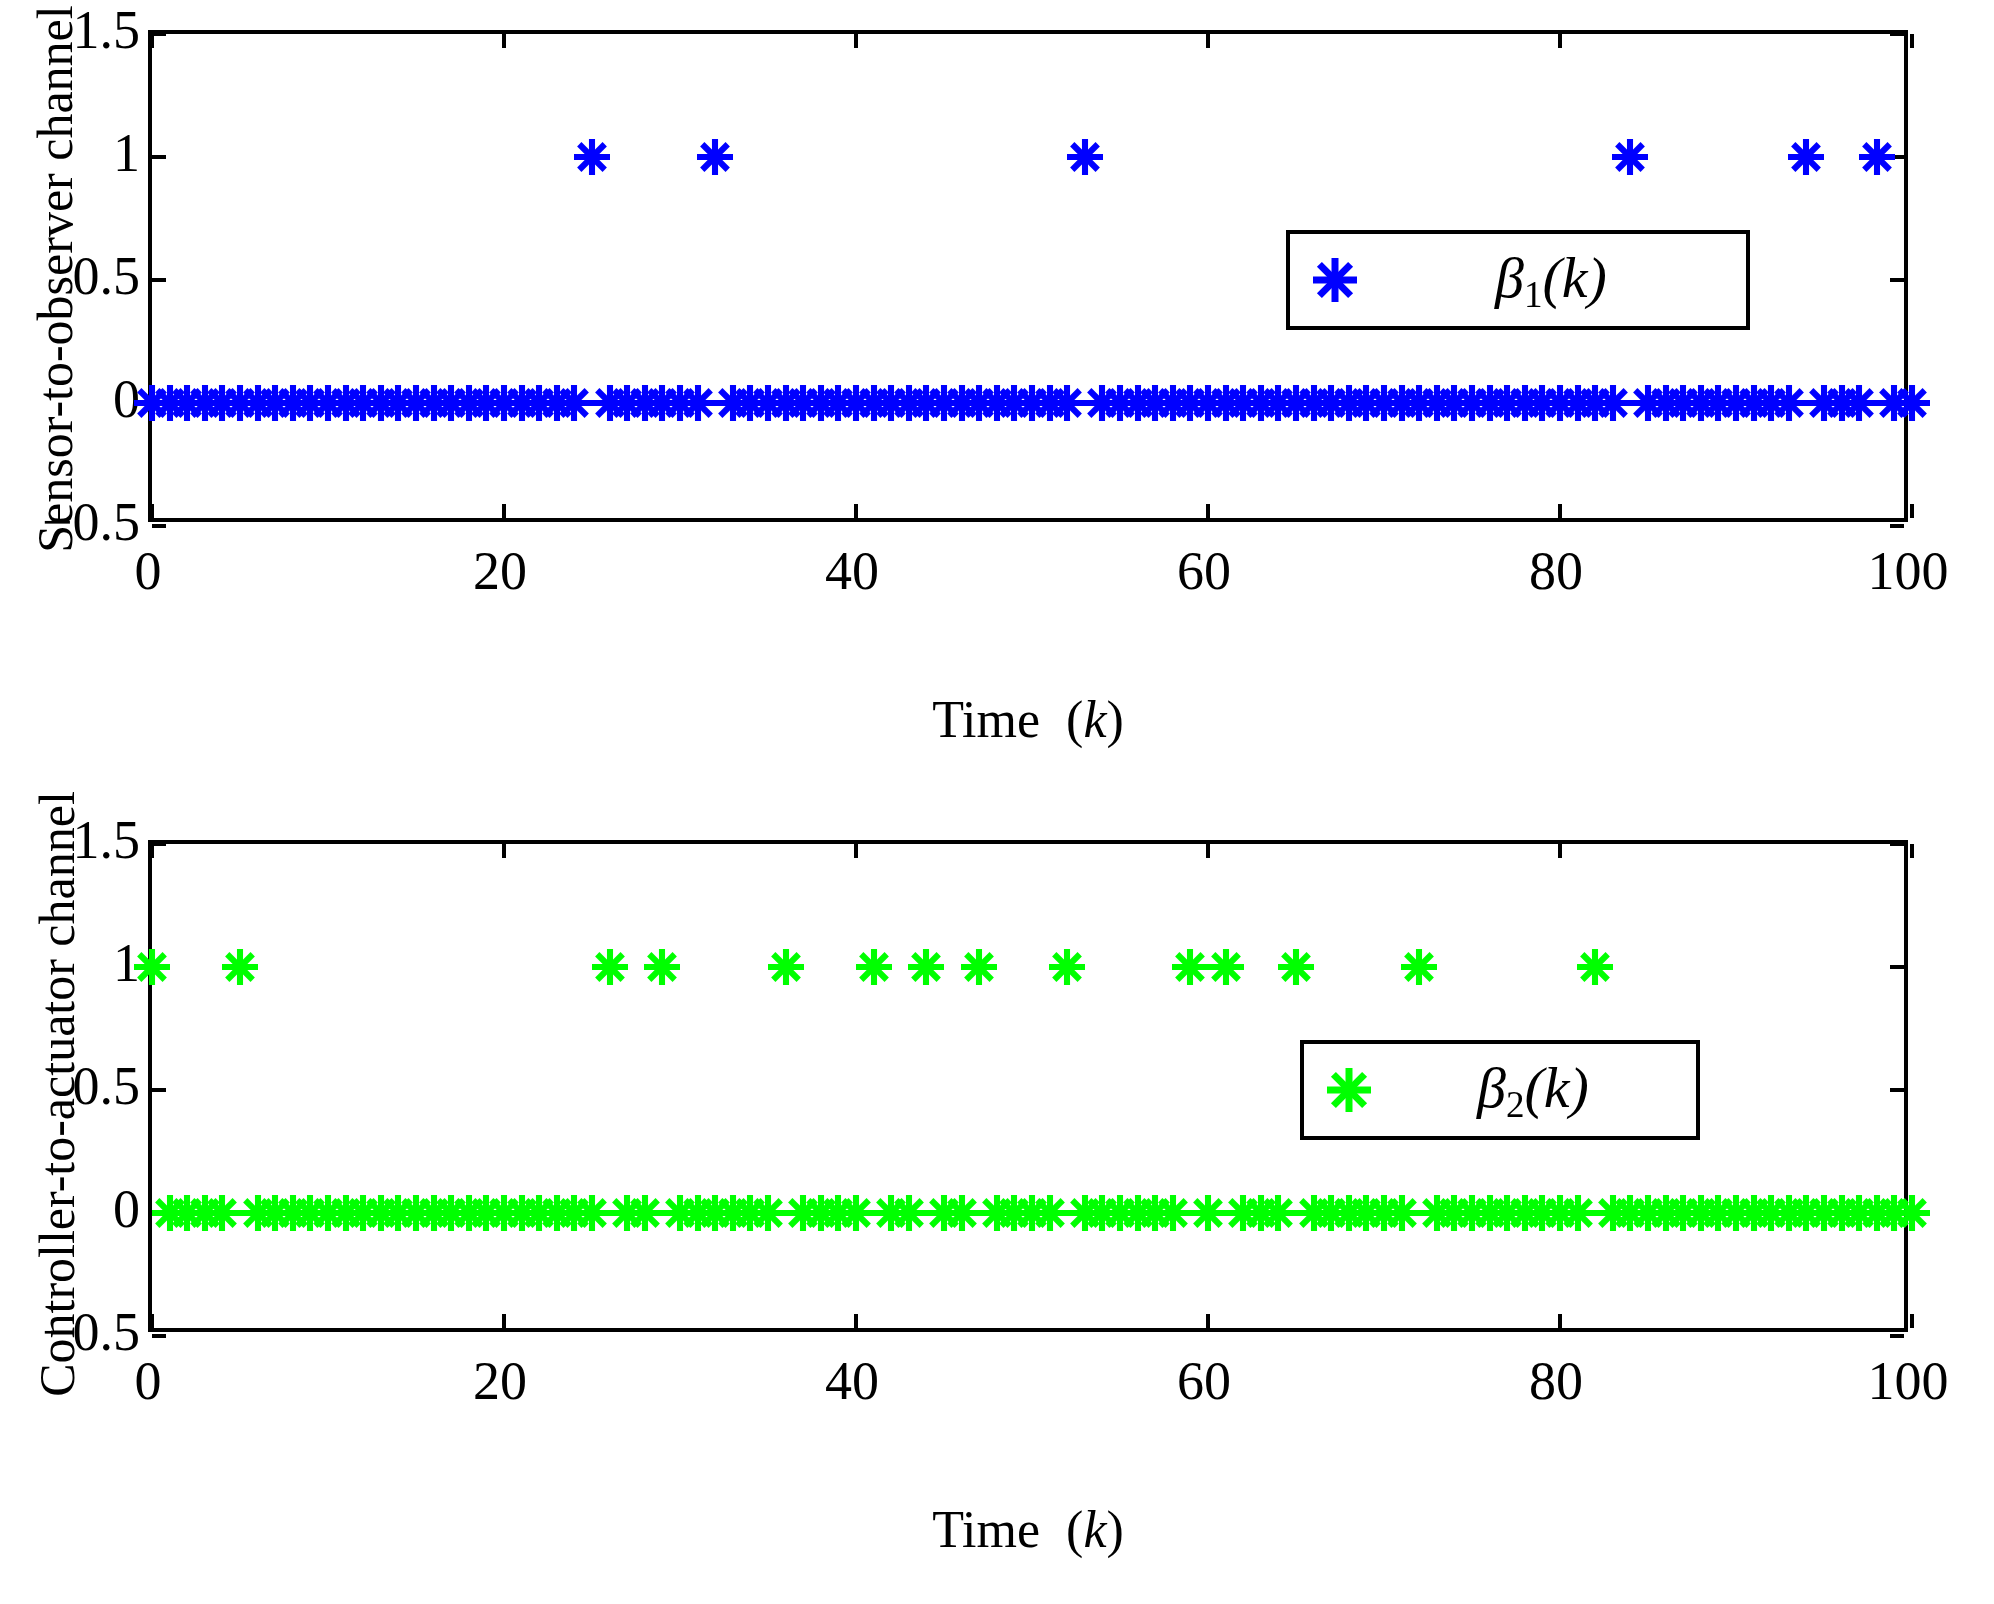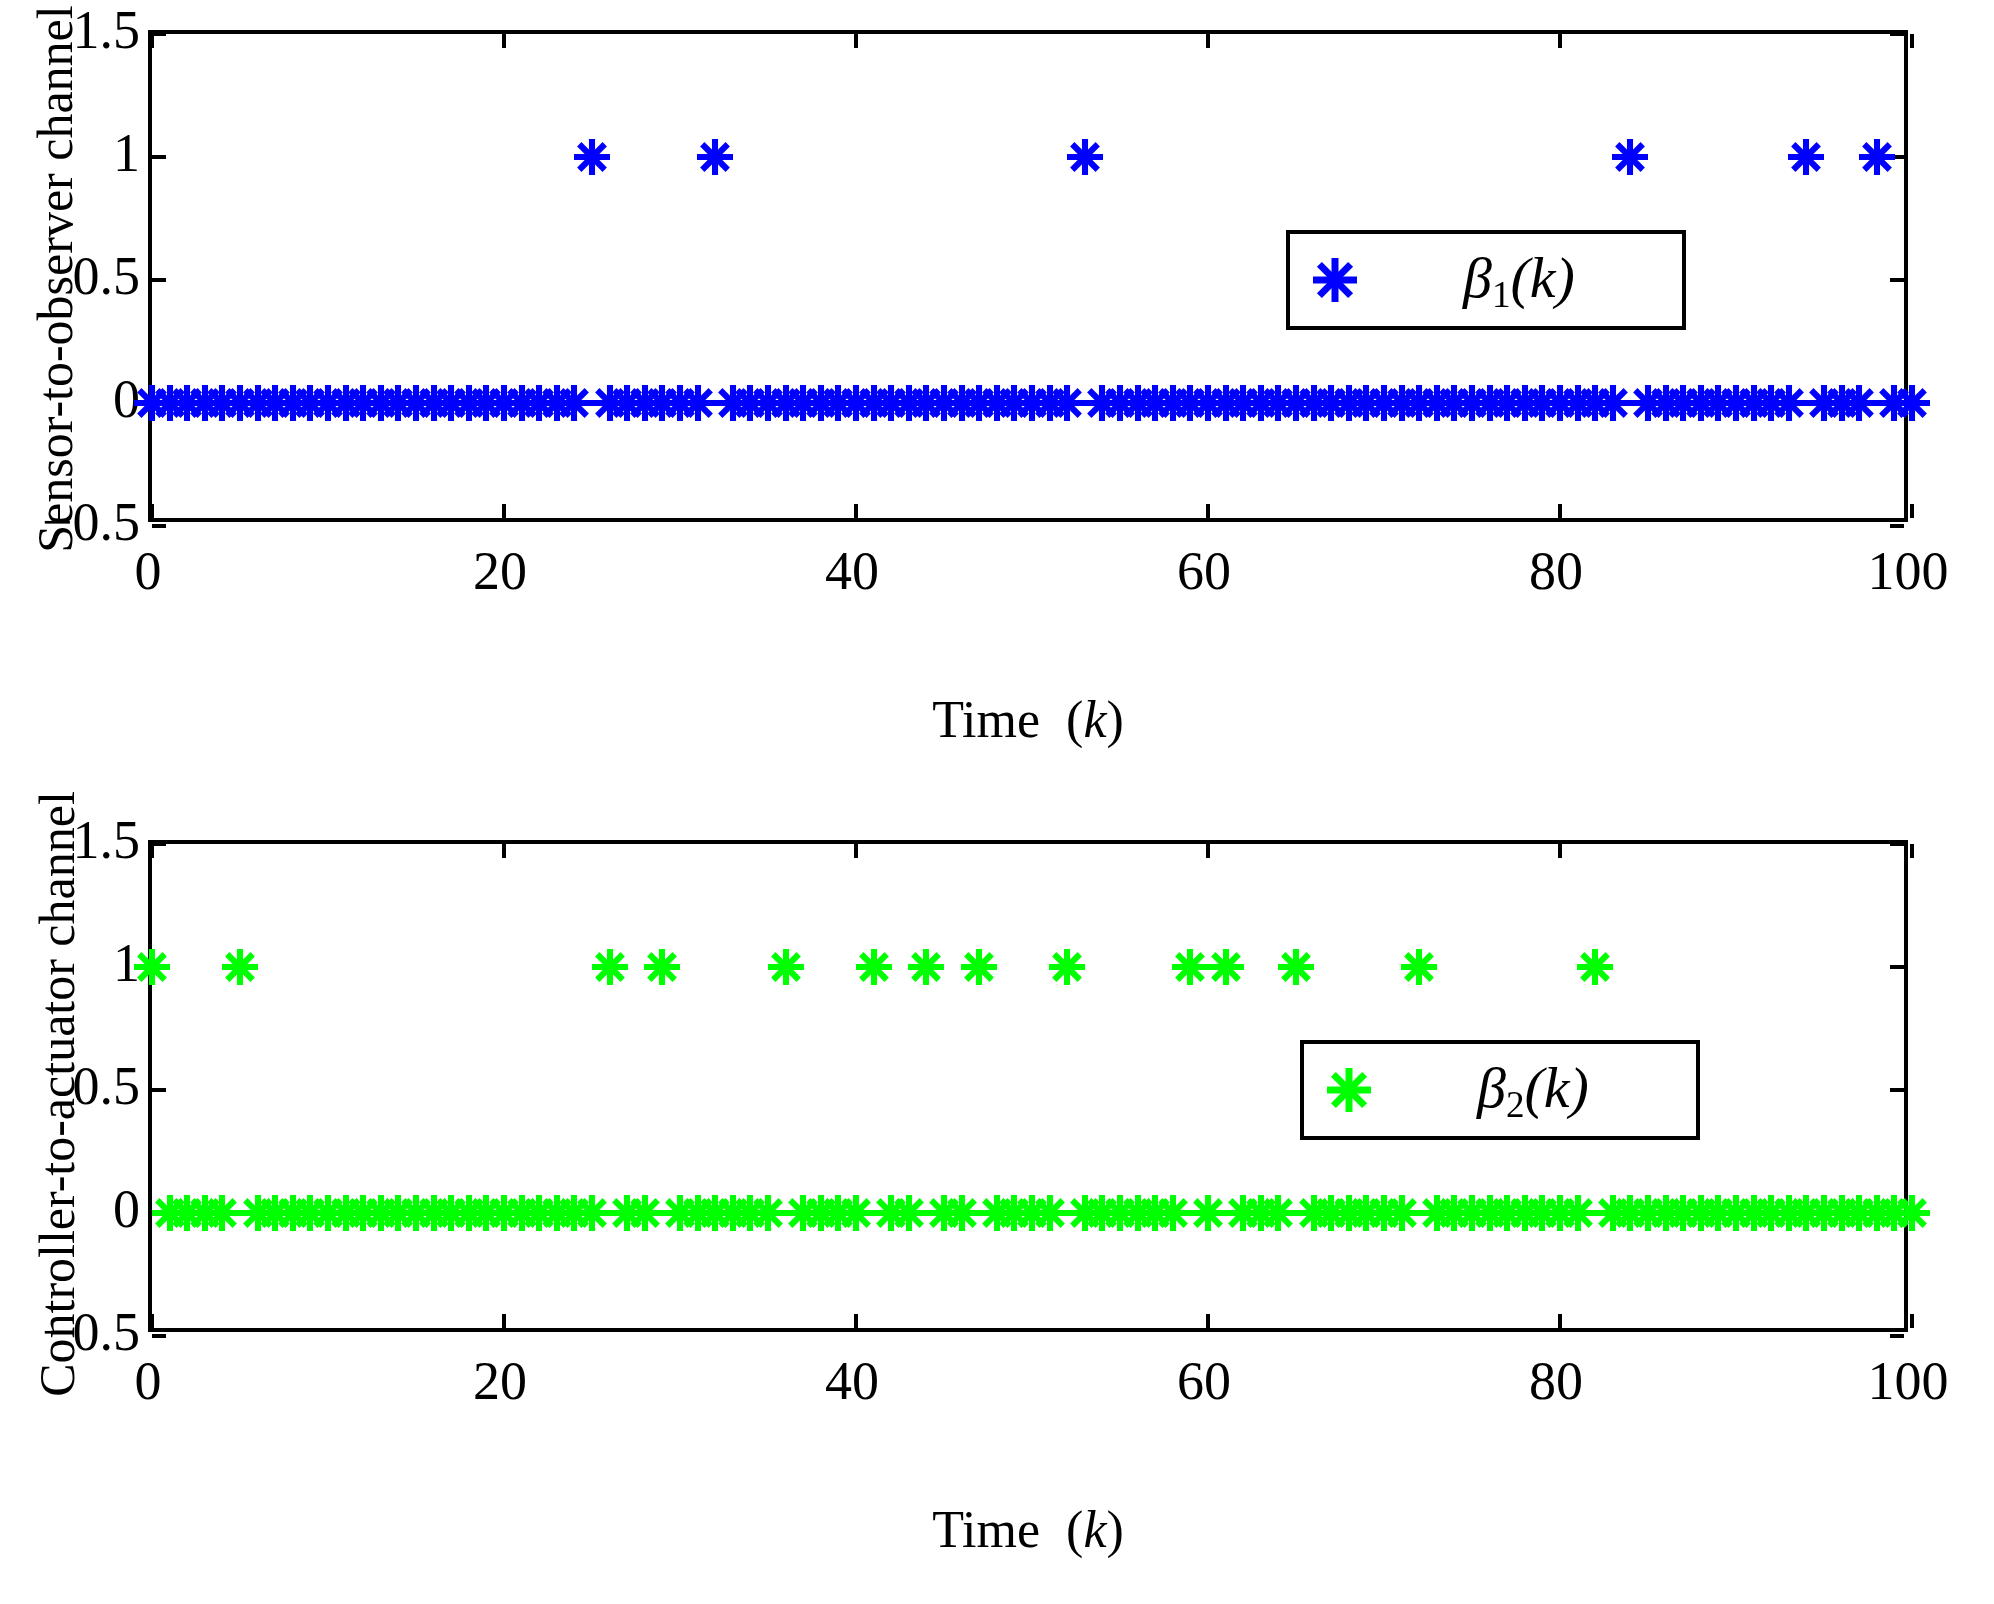--- a/index.html
+++ b/index.html
@@ -1200,21 +1200,21 @@
               <g stroke="#0000ff" stroke-width="6.08">
                 <line x1="19" y1="1" x2="19" y2="37"></line>
                 <line x1="1" y1="19" x2="37" y2="19"></line>
                 <line x1="6.274000000000001" y1="6.274000000000001" x2="31.726" y2="31.726"></line>
                 <line x1="31.726" y1="6.274000000000001" x2="6.274000000000001" y2="31.726"></line>
               </g>
             </svg>
           </div>
         </div>
 
-      <div class="legend" style="left:1134px; top:196px; width:400px; height:100px;">
+      <div class="legend" style="left:1134px; top:196px; width:464px; height:100px;">
         <div class="legend-marker">
           <svg width="46" height="46" viewBox="0 0 46 46">
             <g stroke="#0000ff" stroke-width="7" stroke-linecap="butt">
               <line x1="23" y1="1" x2="23" y2="45"></line>
               <line x1="1" y1="23" x2="45" y2="23"></line>
               <line x1="7.4" y1="7.4" x2="38.6" y2="38.6"></line>
               <line x1="38.6" y1="7.4" x2="7.4" y2="38.6"></line>
             </g>
           </svg>
         </div>

